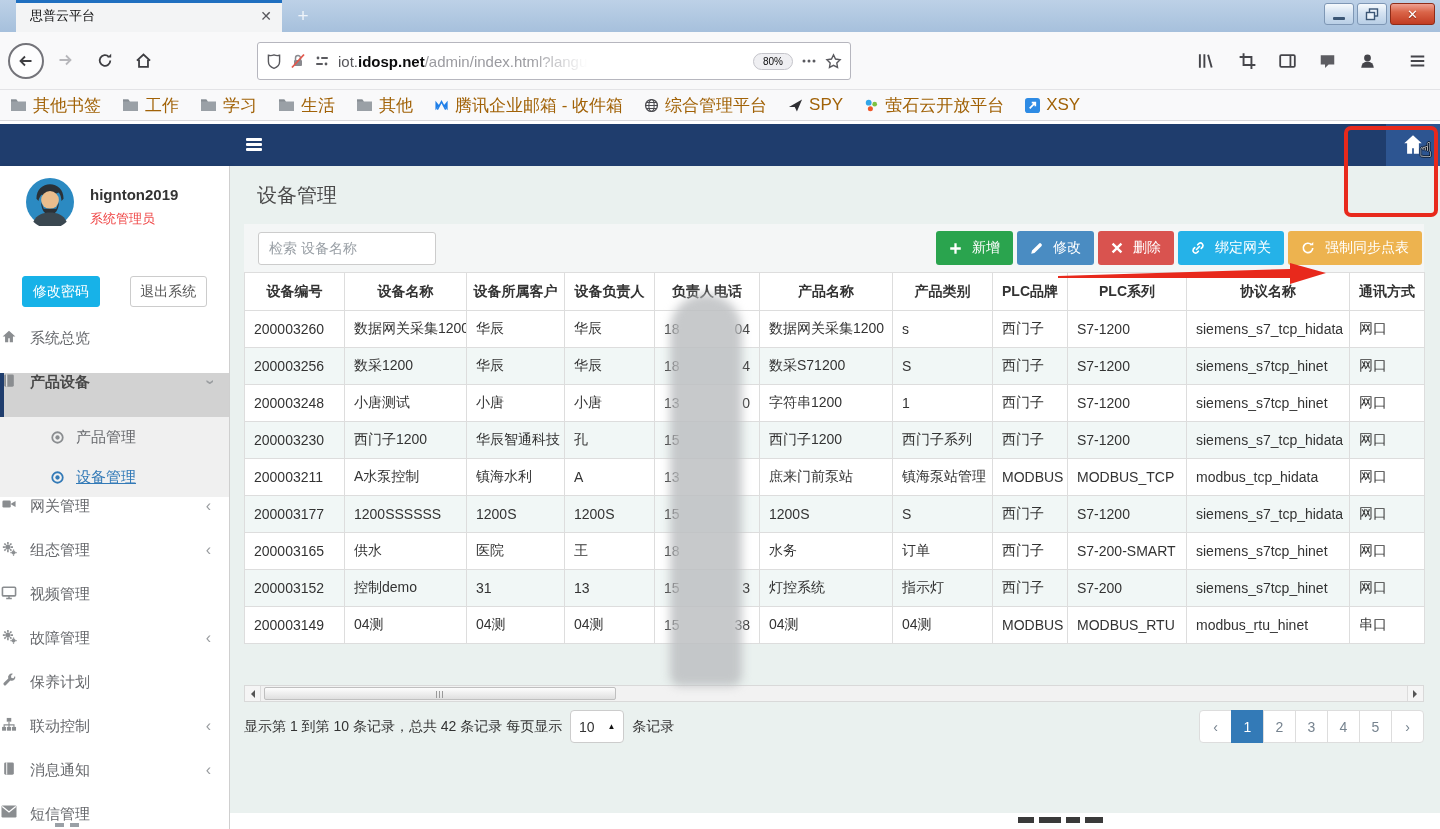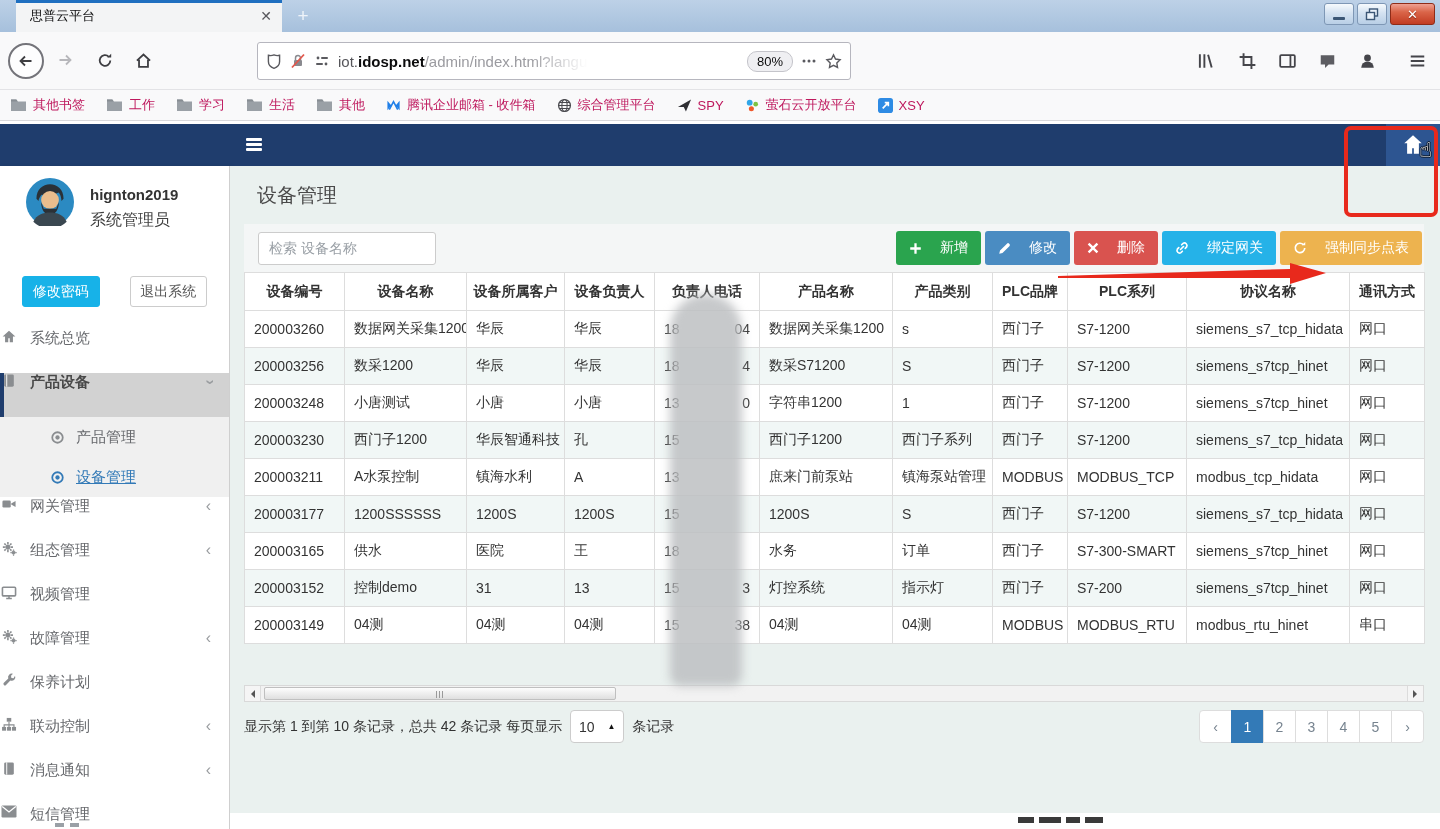--- a/index.html
+++ b/index.html
@@ -20,48 +20,48 @@
 .wbtn.close{width:45px;background:linear-gradient(#efa193,#da6549 40%,#c23c22);border-color:#8e2c18;align-items:center;padding-bottom:0}
 .minbar{width:12px;height:3px;background:#3b5675;border-radius:1px}
 .x-glyph{color:#fff;font-weight:bold;font-size:13px;text-shadow:0 1px 1px #7c2312}
 
 #toolbar{position:absolute;left:0;top:32px;width:1440px;height:58px;background:#f9f9fa;border-bottom:1px solid #e3e3e6}
 #backbtn{position:absolute;left:8px;top:11px;width:36px;height:36px;border:2px solid #74747a;border-radius:50%;display:flex;align-items:center;justify-content:center;background:#fdfdfe}
 #urlbar{position:absolute;left:257px;top:10px;width:594px;height:38px;background:#fff;border:1px solid #b6b6be;border-radius:3px;display:flex;align-items:center;padding:0 8px;gap:8px}
 .u-sub{font-size:15px;color:#55555a}
 .u-dom{font-size:15px;color:#0c0c0d;font-weight:bold}
 .u-path{font-size:15px;color:#9b9ba0;max-width:200px;overflow:hidden;white-space:nowrap;-webkit-mask-image:linear-gradient(90deg,#000 65%,transparent);mask-image:linear-gradient(90deg,#000 65%,transparent)}
-#zoompill{margin-left:auto;border:1px solid #c4c4ca;background:#efeff2;border-radius:10px;font-size:13px;color:#0c0c0d;padding:2px 9px}
+#zoompill{margin-left:auto;border:1px solid #c4c4ca;background:#efeff2;border-radius:10px;font-size:10px;color:#0c0c0d;padding:2px 9px}
 #searchbar{position:absolute;left:869px;top:10px;width:226px;height:38px;background:#fff;border:1px solid #b1b1b3;border-radius:3px;display:flex;align-items:center;padding:0 8px;gap:8px}
 #searchbar input{border:none;outline:none;font-size:15px;width:160px;background:transparent;font-family:inherit}
 #searchbar input::placeholder{color:#7f7f84}
 .chromeic{position:absolute;top:20px}
 
 #bookmarks{position:absolute;left:0;top:90px;width:1440px;height:31px;background:#f9f9fa;border-bottom:1px solid #d9d9dc;display:flex;align-items:center;padding:0 10px;gap:21px}
 .bm{display:flex;align-items:center;gap:6px}
-.bm-lb{font-size:13px;color:#be185d;white-space:nowrap}
+.bm-lb{font-size:17px;color:#a16207;white-space:nowrap}
 
 
 #app{position:absolute;left:0;top:124px;width:1440px;height:705px;background:#eaf1ef}
 #topbar{position:absolute;left:0;top:0;width:1440px;height:42px;background:#1f3d6d}
 #hamburger{position:absolute;left:246px;top:14px;width:16px;height:13px}
 #hamburger i{display:block;height:2.5px;background:#fff;margin-bottom:2.6px;border-radius:1px}
 #dc-tile{position:absolute;right:0;top:0;width:54px;height:42px;background:#2d5591;display:flex;align-items:center;justify-content:center}
 #handcursor{position:absolute;right:8px;top:14px;font-size:21px;color:#fff;text-shadow:-1px 0 #000,1px 0 #000,0 -1px #000,0 1px #000;font-family:"DejaVu Sans",sans-serif}
 #tooltip{position:absolute;right:5px;top:55px;background:#161616;color:#fff;font-size:13px;padding:5px 10px;border-radius:3px;white-space:nowrap}
 #tooltip::before{content:"";position:absolute;top:-7px;right:24px;border:7px solid transparent;border-bottom-color:#161616;border-top:none}
 #anno-box{position:absolute;right:2px;top:2px;width:94px;height:91px;border:4px solid #e8291c;border-radius:7px;pointer-events:none}
 #anno-arrow{position:absolute;left:1058px;top:137px;pointer-events:none}
 
 
 #sidebar{position:absolute;left:0;top:42px;width:230px;height:663px;background:#fff;border-right:1px solid #cfcfcf;box-shadow:2px 0 4px rgba(0,0,0,.08)}
 #userbox{padding:12px 0 0 26px;position:relative;height:96px}
 #avatar{position:absolute;left:26px;top:12px}
 #uname{position:absolute;left:90px;top:20px;font-size:15px;font-weight:bold;color:#333}
-#urole{position:absolute;left:90px;top:44px;font-size:16px;color:#404040}
+#urole{position:absolute;left:90px;top:44px;font-size:13px;color:#ef4444}
 #userbtns{display:flex;padding:14px 22px 0;gap:30px}
 .sbtn{width:78px;height:31px;font-size:14px;border-radius:3px;display:flex;align-items:center;justify-content:center;font-family:inherit}
 #btn-pass{background:#17b2e8;color:#fff;border:1px solid #17b2e8}
 #btn-logout{background:#fff;color:#555;border:1px solid #ccc}
 #side-menu{margin-top:22px}
 .sm-item{position:relative;height:44px;display:flex;align-items:flex-start;color:#67696d;font-size:15px}
 .sm-item .sm-ic{width:18px;margin-right:12px;color:#8a8d90;display:flex;justify-content:center}
 .sm-item .sm-ch{position:absolute;right:18px;color:#9a9da0;font-size:16px}
 .sm-ch.down{transform:rotate(-90deg)}
 .sm-active{background:#d2d2d2;color:#4a4a4a;font-weight:bold}
@@ -75,21 +75,21 @@
 #side-stub{position:absolute;bottom:2px;left:55px;display:flex;gap:6px}
 #side-stub i{width:9px;height:4px;background:#9aa0a6;display:block}
 
 
 #main{position:absolute;left:230px;top:42px;width:1210px;height:663px;background:#eaf1ef;overflow:hidden}
 #page-title{position:absolute;left:27px;top:16px;font-size:20px;color:#4a4a4a;font-weight:normal}
 #panel{position:absolute;left:14px;top:58px;width:1180px;height:48px;background:#f4f6f6;display:flex;align-items:center;padding:0 0 0 14px}
 #dev-search{width:178px;height:33px;border:1px solid #ccc;border-radius:3px;padding:0 10px;font-size:14px;font-family:inherit;background:#fff;outline:none}
 #dev-search::placeholder{color:#9aa0a6}
 #btns{margin-left:auto;display:flex;gap:4px;padding-right:2px}
-.tbtn{height:34px;border:none;border-radius:3px;color:#fff;font-size:14px;display:flex;align-items:center;gap:18px;padding:0 13px;font-family:inherit}
+.tbtn{height:34px;border:none;border-radius:3px;color:#fff;font-size:14px;display:flex;align-items:center;gap:10px;padding:0 13px;font-family:inherit}
 #tablewrap{position:absolute;left:14px;top:106px;width:1180px}
 table{border-collapse:collapse;table-layout:fixed;width:1180px;background:#fff}
 th,td{border:1px solid #ddd;font-size:14px;color:#333;overflow:hidden;white-space:nowrap}
 th{height:38px;font-weight:bold;text-align:center;padding:0 4px;background:#fff}
 td{height:37px;padding:0 9px;text-align:left}
 tbody tr:nth-child(even){background:#f1f7f6}
 .ph-cell{display:flex;justify-content:space-between}
 #smudge{position:absolute;left:426px;top:22px;width:72px;height:392px;background:rgba(189,192,194,.85);filter:blur(5px);border-radius:36px 36px 10px 10px;z-index:3}
 #hscroll{position:absolute;left:14px;top:519px;width:1180px;height:17px;background:#f2f2f2;border:1px solid #d9d9d9;display:flex;align-items:center}
 .harrow{width:16px;height:15px;background:#f5f5f5;border-right:1px solid #dcdcdc;display:flex;align-items:center;justify-content:center}
@@ -693,21 +693,21 @@
                 <td>王</td>
                 <td>
                   <div class="ph-cell">
                     <span>18</span>
                     <span></span>
                   </div>
                 </td>
                 <td>水务</td>
                 <td>订单</td>
                 <td>西门子</td>
-                <td>S7-300-SMART</td>
+                <td>S7-200-SMART</td>
                 <td>siemens_s7tcp_hinet</td>
                 <td>网口</td>
               </tr>
               <tr>
                 <td>200003152</td>
                 <td>控制demo</td>
                 <td>31</td>
                 <td>13</td>
                 <td>
                   <div class="ph-cell">

